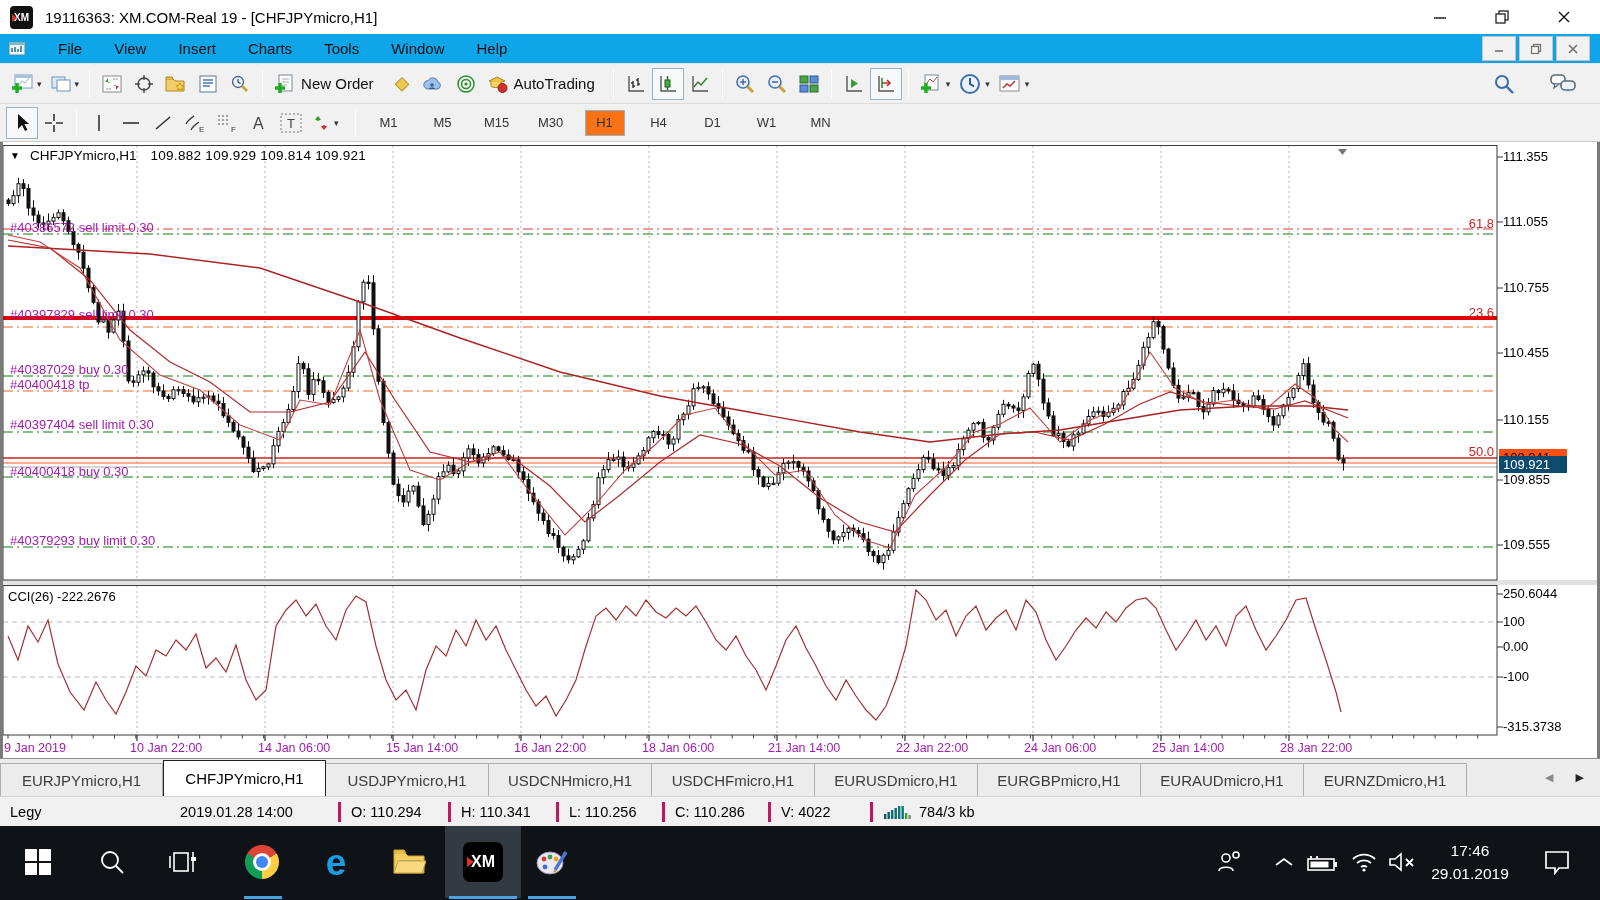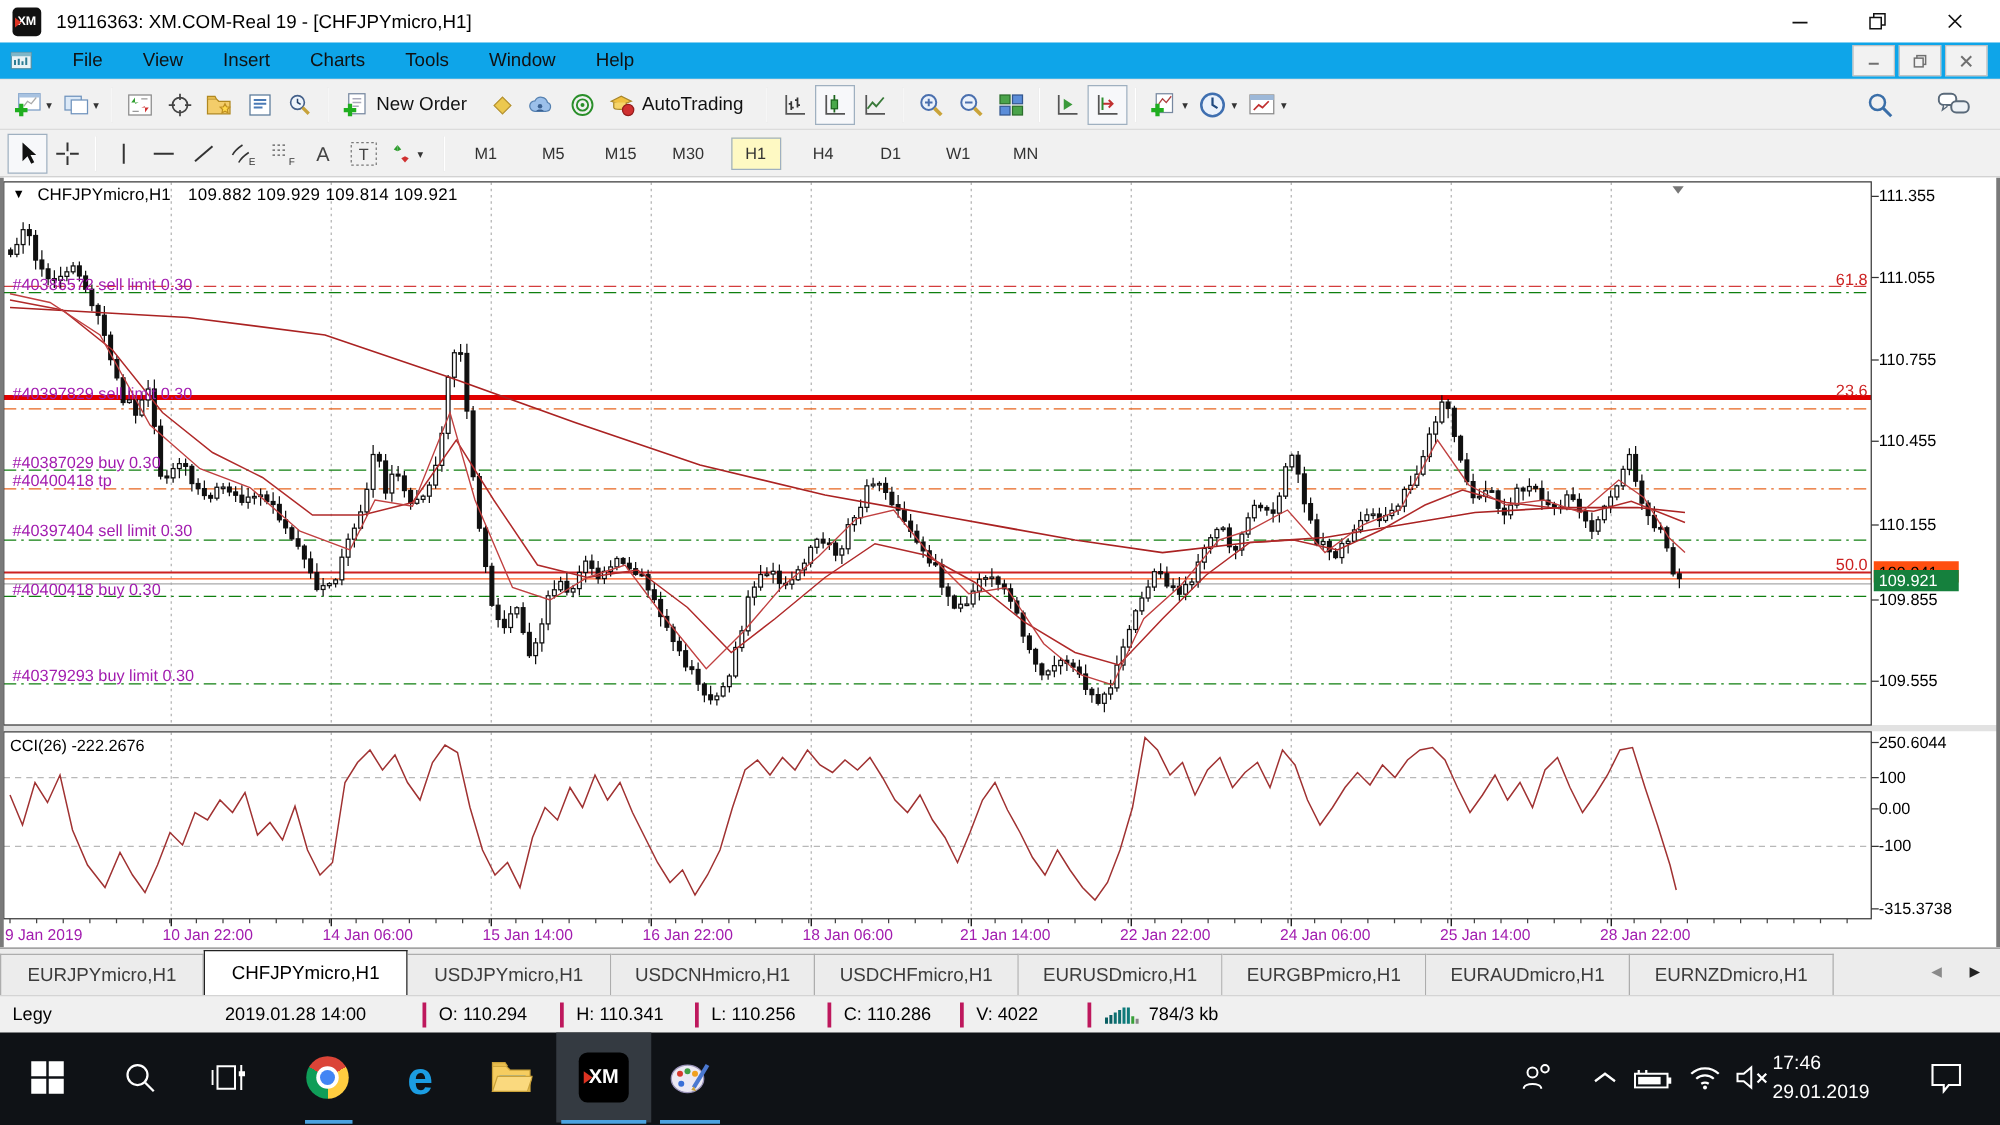--- a/index.html
+++ b/index.html
@@ -25,21 +25,21 @@
   .toolbar { position:absolute; left:0; width:1600px; background:#f1f1f1; display:flex; align-items:center; }
   .row1 { top:64px; height:40px; border-bottom:1px solid #dcdcdc; padding-left:6px; }
   .row2 { top:104px; height:38px; border-bottom:1px solid #c8c8c8; padding-left:6px; }
   .tbtn { height:32px; min-width:32px; padding:0 3px; display:flex; align-items:center; justify-content:center; border:1px solid transparent; }
   .tbtn.pressed { border:1px solid #9fb0c0; background:#f7f8fa; }
   .caret { font-size:9px; color:#333; margin-left:3px; }
   .tsep { width:1px; height:28px; background:#d2d2d2; border-right:1px solid #fff; margin:0 6px; }
   .tlabel { font-size:15px; color:#111; margin:0 8px 0 4px; }
   .right-tools { margin-left:auto; display:flex; align-items:center; margin-right:18px; gap:26px; }
   .tf { width:40px; height:26px; display:flex; align-items:center; justify-content:center; font-size:13px; color:#333; border:1px solid transparent; margin:0 1px; }
-  .tf.active { border:1px solid #9fb0c0; background:#fef9c3; }
+  .tf.active { border:1px solid #9fb0c0; background:#f97316; }
 
   
   #chart-window { position:absolute; left:0; top:142px; width:1600px; height:616px; background:#fff; }
   #chart-svg { position:absolute; left:0; top:0; }
   .chart-label { position:absolute; font-size:13px; color:#a21caf; white-space:nowrap; }
   .fib-label { position:absolute; font-size:13px; color:#cc2222; white-space:nowrap; }
   .axis-label { position:absolute; font-size:13px; color:#000; white-space:nowrap; }
   .time-label { position:absolute; font-size:12.5px; color:#a21caf; white-space:nowrap; top:599px; }
   .chart-header { position:absolute; left:10px; top:6px; font-size:13.5px; color:#000; display:flex; align-items:center; }
   .hdr-caret { font-size:10px; margin-right:10px; }
@@ -63,21 +63,21 @@
   .taskbar { position:absolute; left:0; top:826px; width:1600px; height:74px; background:#0f1216; }
   .tkbtn { position:absolute; top:0; height:72px; display:flex; align-items:center; justify-content:center; }
   .runline { position:absolute; bottom:1px; height:3px; background:#4aa3e0; }
   .xm-active { position:absolute; left:445px; top:0; width:76px; height:72px; background:#343a41; }
   .xm-logo { width:40px; height:40px; background:#000; border-radius:7px; color:#fff; font-weight:bold; font-size:16px; display:flex; align-items:center; justify-content:center; position:relative; }
   .xm-logo i { position:absolute; left:4px; top:15px; width:0; height:0; border-left:7px solid #d32; border-top:5px solid transparent; border-bottom:5px solid transparent; }
   .chrome-ball { width:34px; height:34px; border-radius:50%; background:conic-gradient(from -60deg,#db4437 0 120deg,#ffcd40 120deg 240deg,#0f9d58 240deg 360deg); position:relative; }
   .chrome-ball::after { content:""; position:absolute; left:8px; top:8px; width:18px; height:18px; border-radius:50%; background:#fff; }
   .chrome-ball::before { content:""; position:absolute; left:11px; top:11px; width:12px; height:12px; border-radius:50%; background:#4285f4; z-index:1; }
   .edge-e { font-size:37px; font-weight:bold; color:#1b9de2; line-height:1; }
-  .clockblk { position:absolute; left:1418px; top:0; width:104px; height:72px; color:#fff; font-size:15.5px; display:flex; flex-direction:column; align-items:flex-start; justify-content:center; line-height:1.5; }
+  .clockblk { position:absolute; left:1418px; top:0; width:104px; height:72px; color:#fff; font-size:15.5px; display:flex; flex-direction:column; align-items:center; justify-content:center; line-height:1.5; }
 </style>
 </head>
 <body>
 
 <div class="titlebar">
   <div class="app-logo">
       <i></i>
       <span>XM</span>
     </div>
   <div class="title-text">19116363: XM.COM-Real 19 - [CHFJPYmicro,H1]</div>
@@ -1116,21 +1116,21 @@
     <div class="time-label" style="left: 1024px;">24 Jan 06:00</div>
     <div class="time-label" style="left: 1152px;">25 Jan 14:00</div>
     <div class="time-label" style="left: 1280px;">28 Jan 22:00</div>
     <div class="axis-label" style="left: 8px; top: 447px;">CCI(26) -222.2676</div>
     <div class="axis-label" style="left: 1503px; top: 444px;">250.6044</div>
     <div class="axis-label" style="left: 1503px; top: 472px;">100</div>
     <div class="axis-label" style="left: 1503px; top: 497px;">0.00</div>
     <div class="axis-label" style="left: 1503px; top: 527px;">-100</div>
     <div class="axis-label" style="left: 1503px; top: 577px;">-315.3738</div>
     <div class="price-box" style="top: 307px; background: rgb(255, 79, 16); color: rgb(0, 0, 0);">109.941</div>
-    <div class="price-box" style="top: 314px; background: #15803d; color: rgb(255, 255, 255); z-index: 3;">109.921</div>
+    <div class="price-box" style="top: 314px; background: #0c4a6e; color: rgb(255, 255, 255); z-index: 3;">109.921</div>
   </div>
 
 <div class="tabbar" id="tabbar">
     <div class="tab">EURJPYmicro,H1</div>
     <div class="tab active">CHFJPYmicro,H1</div>
     <div class="tab">USDJPYmicro,H1</div>
     <div class="tab">USDCNHmicro,H1</div>
     <div class="tab">USDCHFmicro,H1</div>
     <div class="tab">EURUSDmicro,H1</div>
     <div class="tab">EURGBPmicro,H1</div>

